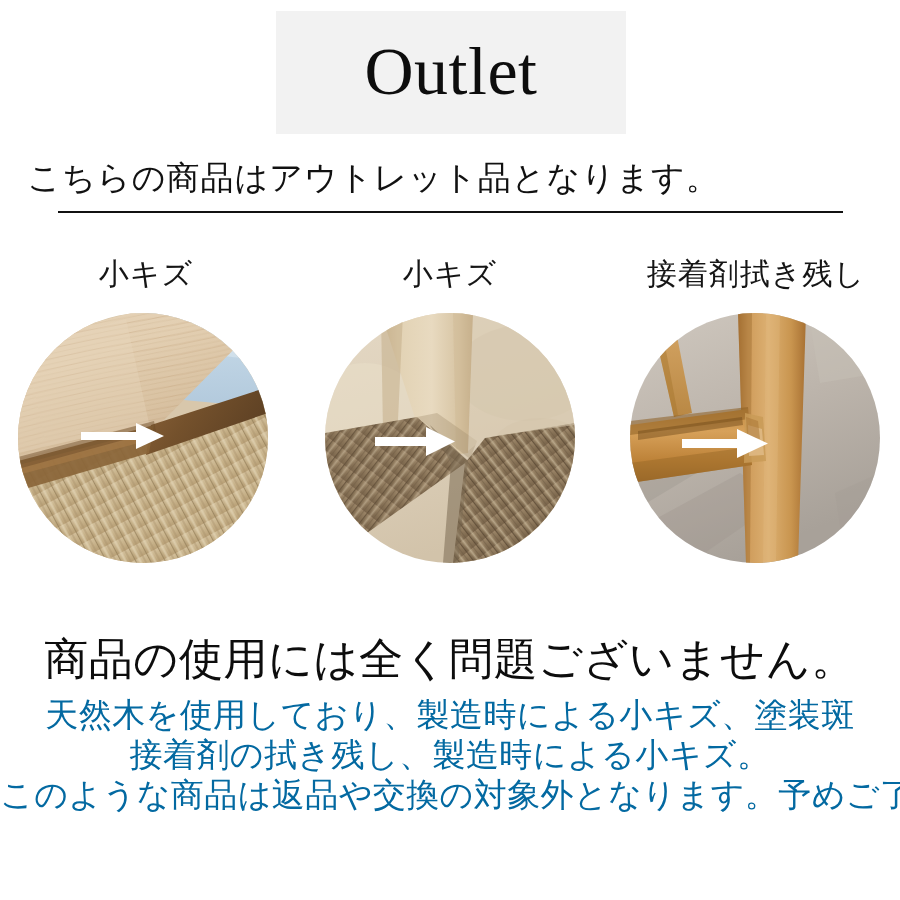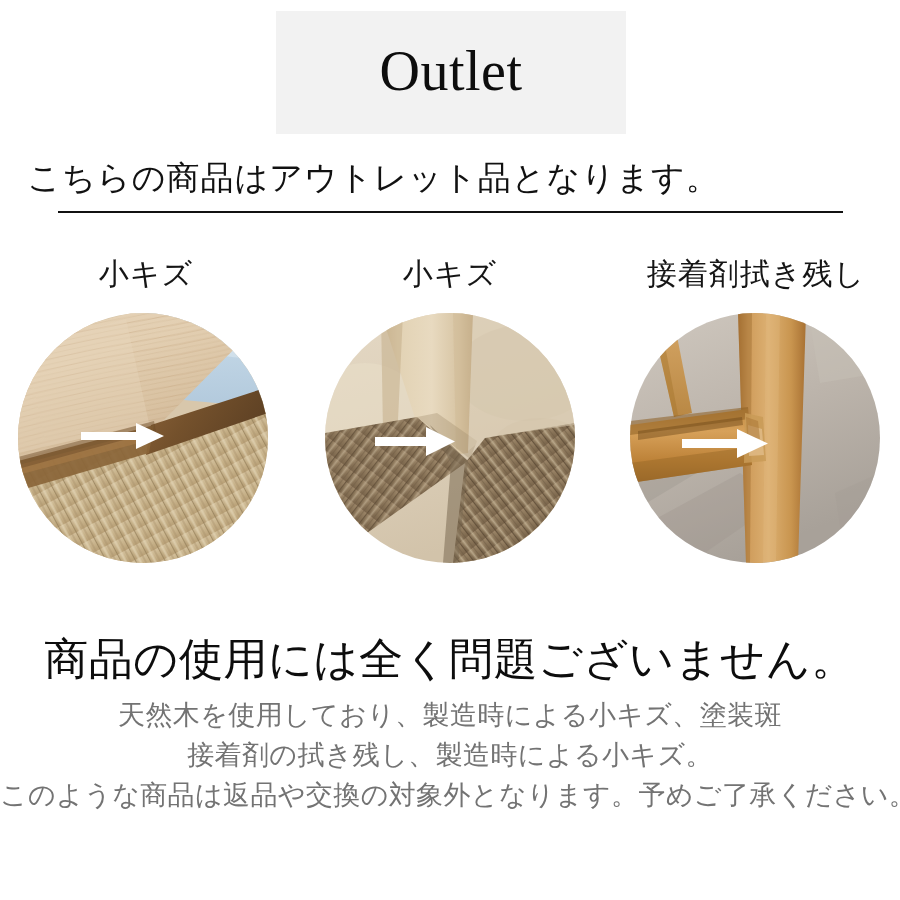--- a/index.html
+++ b/index.html
@@ -30,21 +30,21 @@
     top: 11px;
     width: 350px;
     height: 123px;
     background: #f2f2f2;
     display: flex;
     align-items: center;
     justify-content: center;
   }
   .title-text {
     font-family: "Liberation Serif", "DejaVu Serif", serif;
-    font-size: 56px;
+    font-size: 68px;
     line-height: 1;
     font-weight: 400;
     color: #0d0d0d;
     letter-spacing: 0.5px;
     white-space: nowrap;
     transform: translateY(-2px);
   }
 
   
   .subtitle-wrap {
@@ -143,23 +143,23 @@
   
   .body-wrap {
     position: absolute;
     left: 0;
     top: 695px;
     width: 900px;
     text-align: center;
   }
   .body-line {
     font-family: Liberation Serif, serif;
-    font-size: 27px;
+    font-size: 33px;
     line-height: 40px;
-    color: #737373;
+    color: #0369a1;
     letter-spacing: 0.4px;
     white-space: nowrap;
   }
 </style>
 </head>
 <body>
 
 <div class="page">
 
   <div class="title-band">

